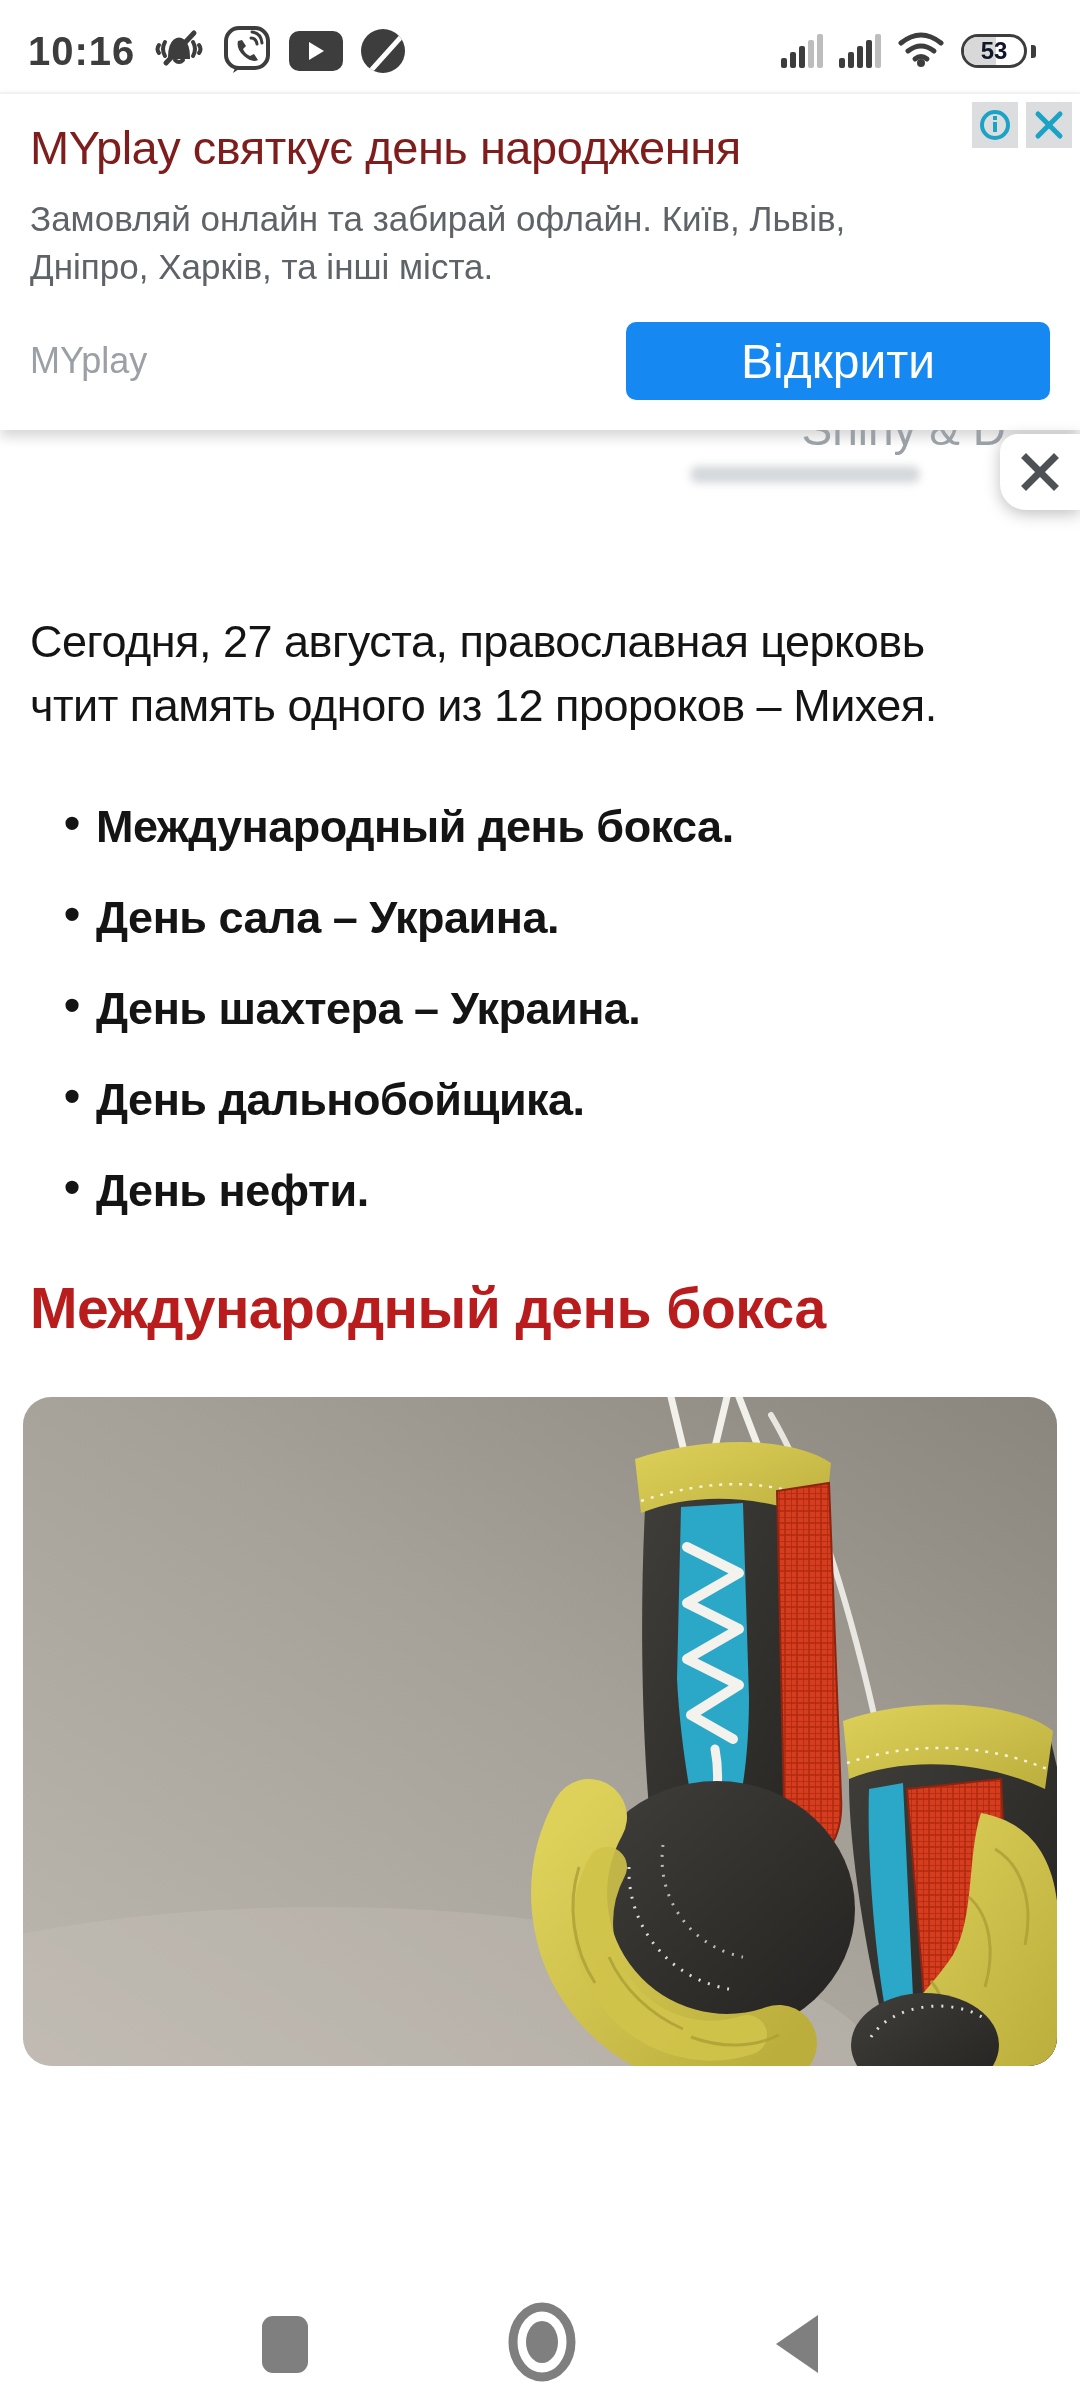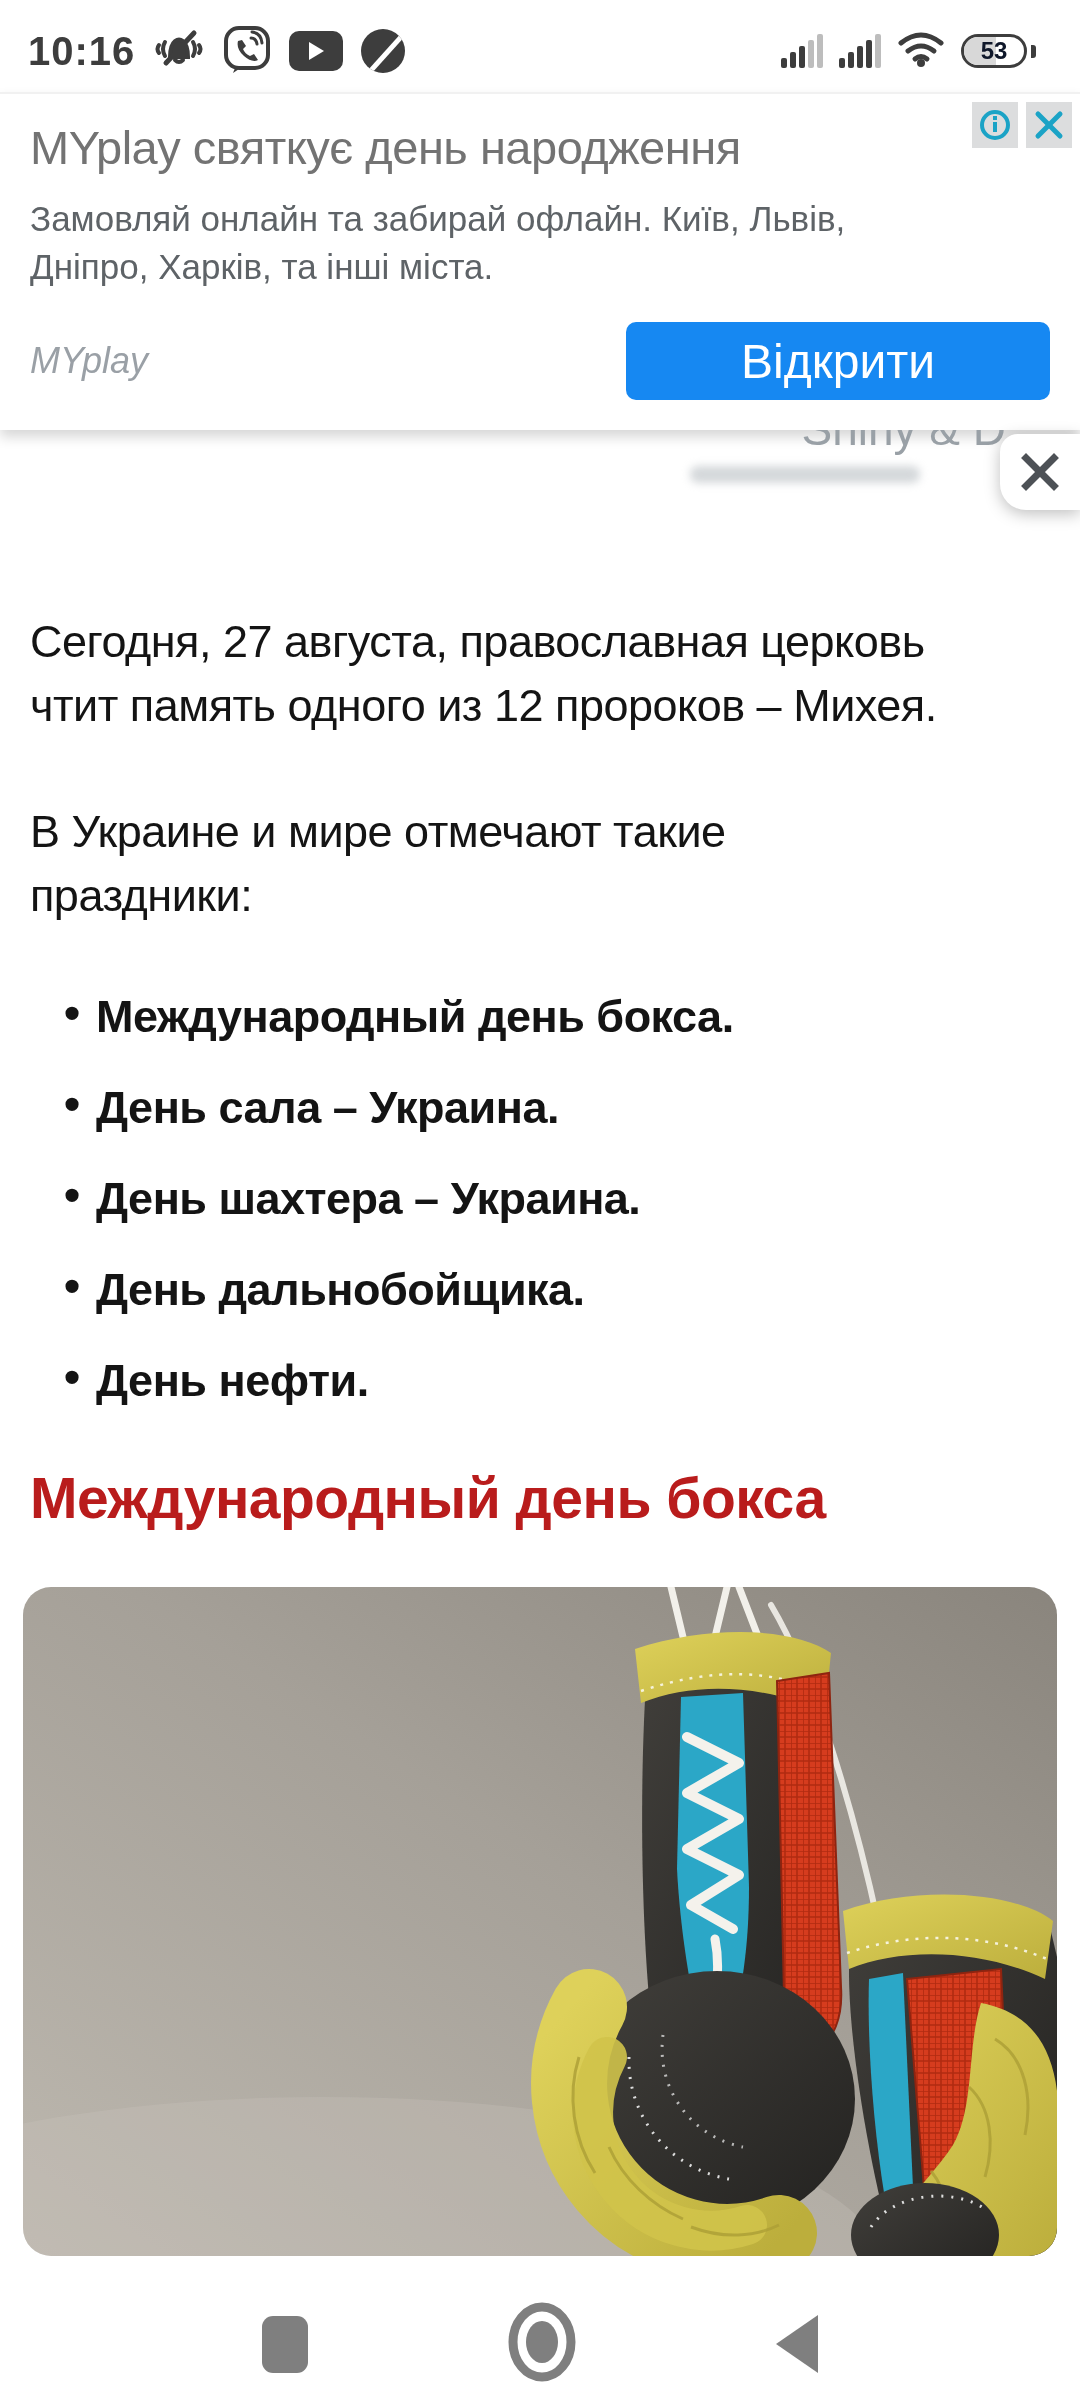--- a/index.html
+++ b/index.html
@@ -29,24 +29,24 @@
   .battery { position:relative; width:66px; height:34px; border:3px solid #3d3d3d; border-radius:17px; display:flex; align-items:center; justify-content:center; overflow:hidden; }
   .battery .fill { position:absolute; left:0; top:0; bottom:0; width:53%; background:#d8d8d8; }
   .battery b { position:relative; font-size:24px; font-weight:600; color:#0f172a; }
   .battery-nub { width:5px; height:13px; background:#3d3d3d; border-radius:0 3px 3px 0; margin-left:-12px; }
 
   
   .ad-card {
     position:relative; background:#fff; padding:26px 30px 30px;
     box-shadow:0 7px 12px rgba(0,0,0,.16); border-top:2px solid #f1f1f1;
   }
-  .ad-title { font-size:47px; font-weight:500; color:#737373; letter-spacing:-0.5px; padding-right:150px; }
+  .ad-title { font-size:47px; font-weight:500; color:#7f1d1d; letter-spacing:-0.5px; padding-right:150px; }
   .ad-body  { margin-top:20px; font-size:35px; line-height:1.36; color:#5e6367; max-width:900px; }
   .ad-row   { margin-top:32px; display:flex; align-items:center; }
-  .ad-advertiser { font-size:36px; color:#9aa0a6;font-style:italic; }
+  .ad-advertiser { font-size:36px; color:#9aa0a6; }
   .ad-cta {
     margin-left:auto; width:424px; height:78px; border:none; cursor:pointer;
     background:#1688f2; color:#fff; font-size:48px; font-weight:500;
     border-radius:10px; font-family:inherit;
   }
   .ad-badges { position:absolute; top:8px; right:8px; display:flex; gap:8px; }
   .ad-badge { width:46px; height:46px; background:#dcddde; display:flex; align-items:center; justify-content:center; cursor:pointer; }
 
   
   .overlay-strip { position:relative; height:180px; }
@@ -205,21 +205,20 @@
         <g stroke="#4d5156" stroke-width="7" stroke-linecap="square">
           <path d="M8 8 L36 36"></path>
             <path d="M36 8 L8 36"></path>
         </g>
       </svg>
     </div>
   </div>
 
   <div class="article">
     <p class="p1">Сегодня, 27 августа, православная церковь чтит память одного из 12 пророков – Михея.</p>
-    <p class="p2">В Украине и мире отмечают такие праздники:</p>
 
     <ul class="holiday-list">
       <li>Международный день бокса.</li>
       <li>День сала – Украина.</li>
       <li>День шахтера – Украина.</li>
       <li>День дальнобойщика.</li>
       <li>День нефти.</li>
     </ul>
 
     <h2 class="section-heading">Международный день бокса</h2>

